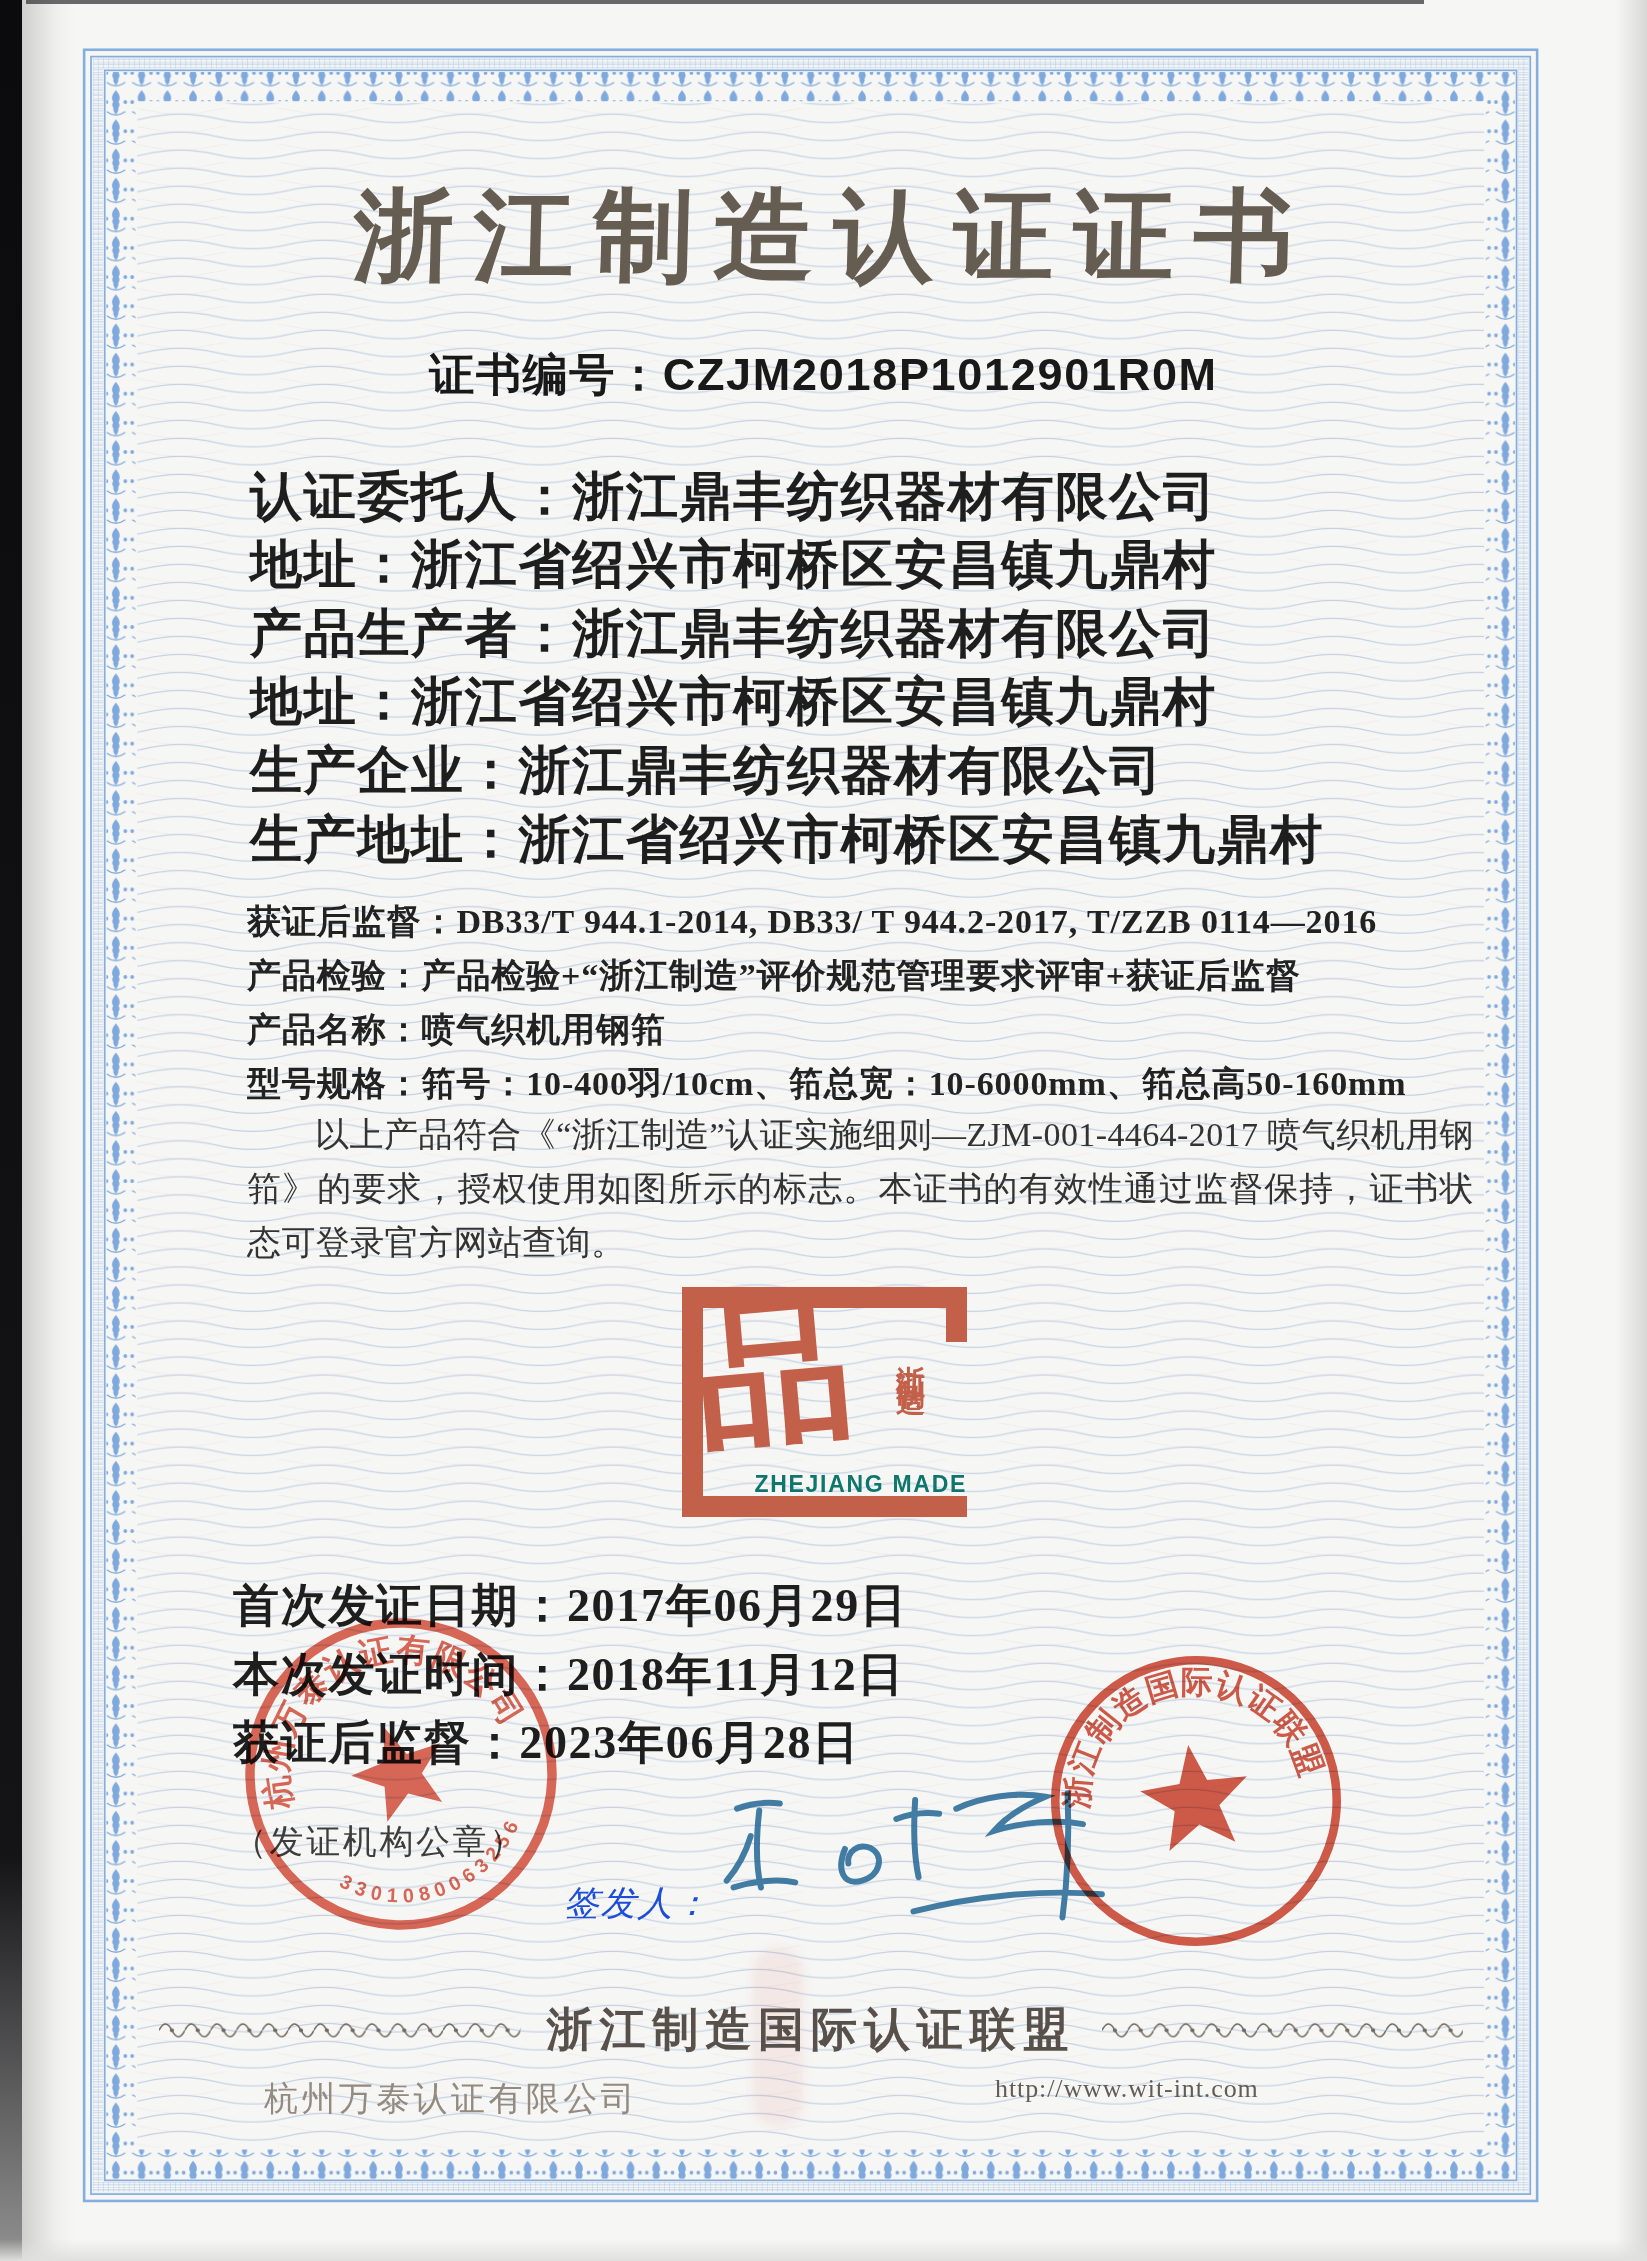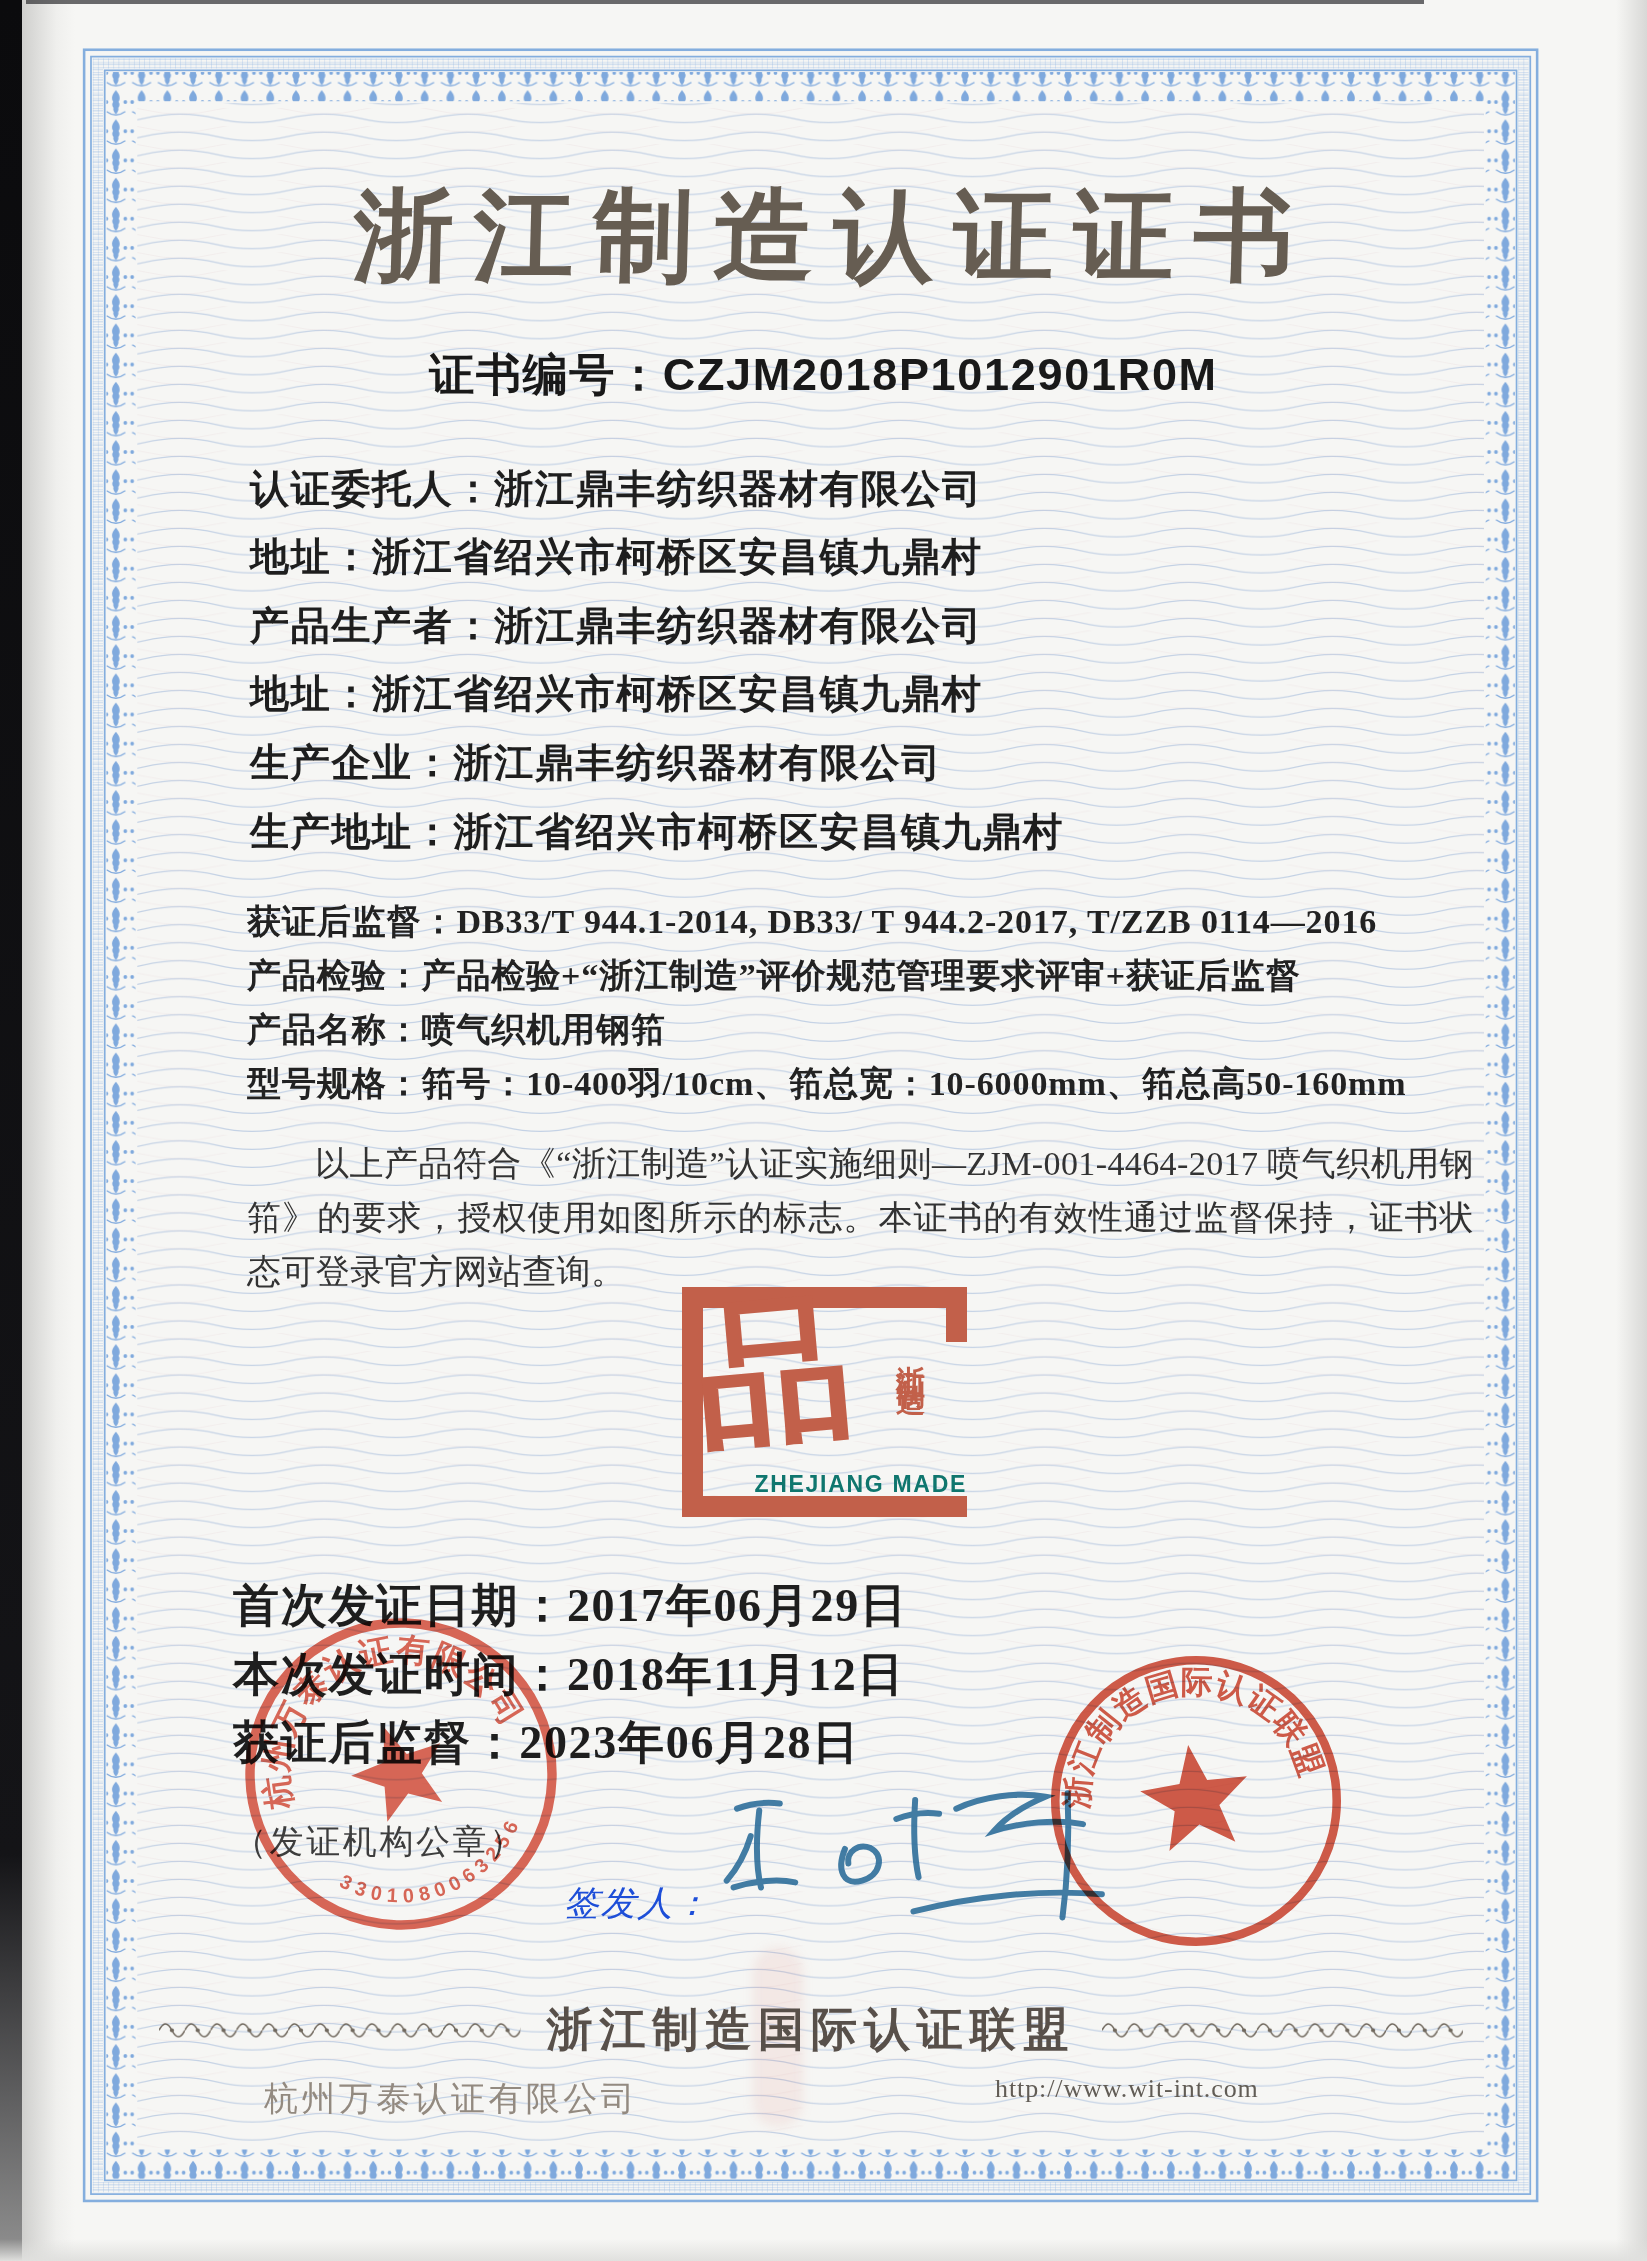--- a/index.html
+++ b/index.html
@@ -23,23 +23,23 @@
   
   #bg-frame{left:0;top:0;z-index:1;}
   
   .txt{z-index:4;}
   #title{left:0;right:0;top:170px;text-align:center;
     font-size:100px;font-weight:700;color:#665d52;letter-spacing:.20em;padding-left:.2em;
     transform:skewX(-1.5deg);}
   #certno{left:0;right:0;top:345px;text-align:center;
     font-family:"Liberation Sans","DejaVu Sans",sans-serif;
     font-size:45px;font-weight:700;color:#191919;letter-spacing:1.7px;}
-  .field{left:250px;font-size:39px;font-weight:700;color:#1e1e1e;letter-spacing:1.7px;white-space:nowrap;}
+  .field{left:250px;font-size:52px;font-weight:700;color:#1e1e1e;letter-spacing:1.7px;white-space:nowrap;}
   .spec{left:247px;font-size:34px;font-weight:700;color:#222;letter-spacing:0.9px;white-space:nowrap;}
-  #statement{left:247px;width:1227px;top:1137px;font-size:34px;color:#333;
+  #statement{left:247px;width:1227px;top:1108px;font-size:34px;color:#333;
     line-height:54px;text-align:justify;text-indent:2em;letter-spacing:0.4px;}
   .datel{left:233px;font-size:46px;font-weight:700;color:#1e1e1e;letter-spacing:1.7px;white-space:nowrap;}
   #seal-note{left:233px;top:1819px;font-size:34px;color:#3d3d3d;letter-spacing:2.6px;}
   #issuer-label{left:564px;top:1880px;font-size:35px;color:#1d4ed8;letter-spacing:1.7px;font-style:italic;}
   
   #logo{left:682px;top:1287px;width:285px;height:230px;z-index:3;}
   #logo .bar{position:absolute;background:#c2604a;}
   #logo .bar-top{left:0;top:0;width:285px;height:20.6px;}
   #logo .bar-left{left:0;top:0;width:20.6px;height:230px;}
   #logo .bar-bottom{left:0;bottom:0;width:285px;height:20.6px;}

